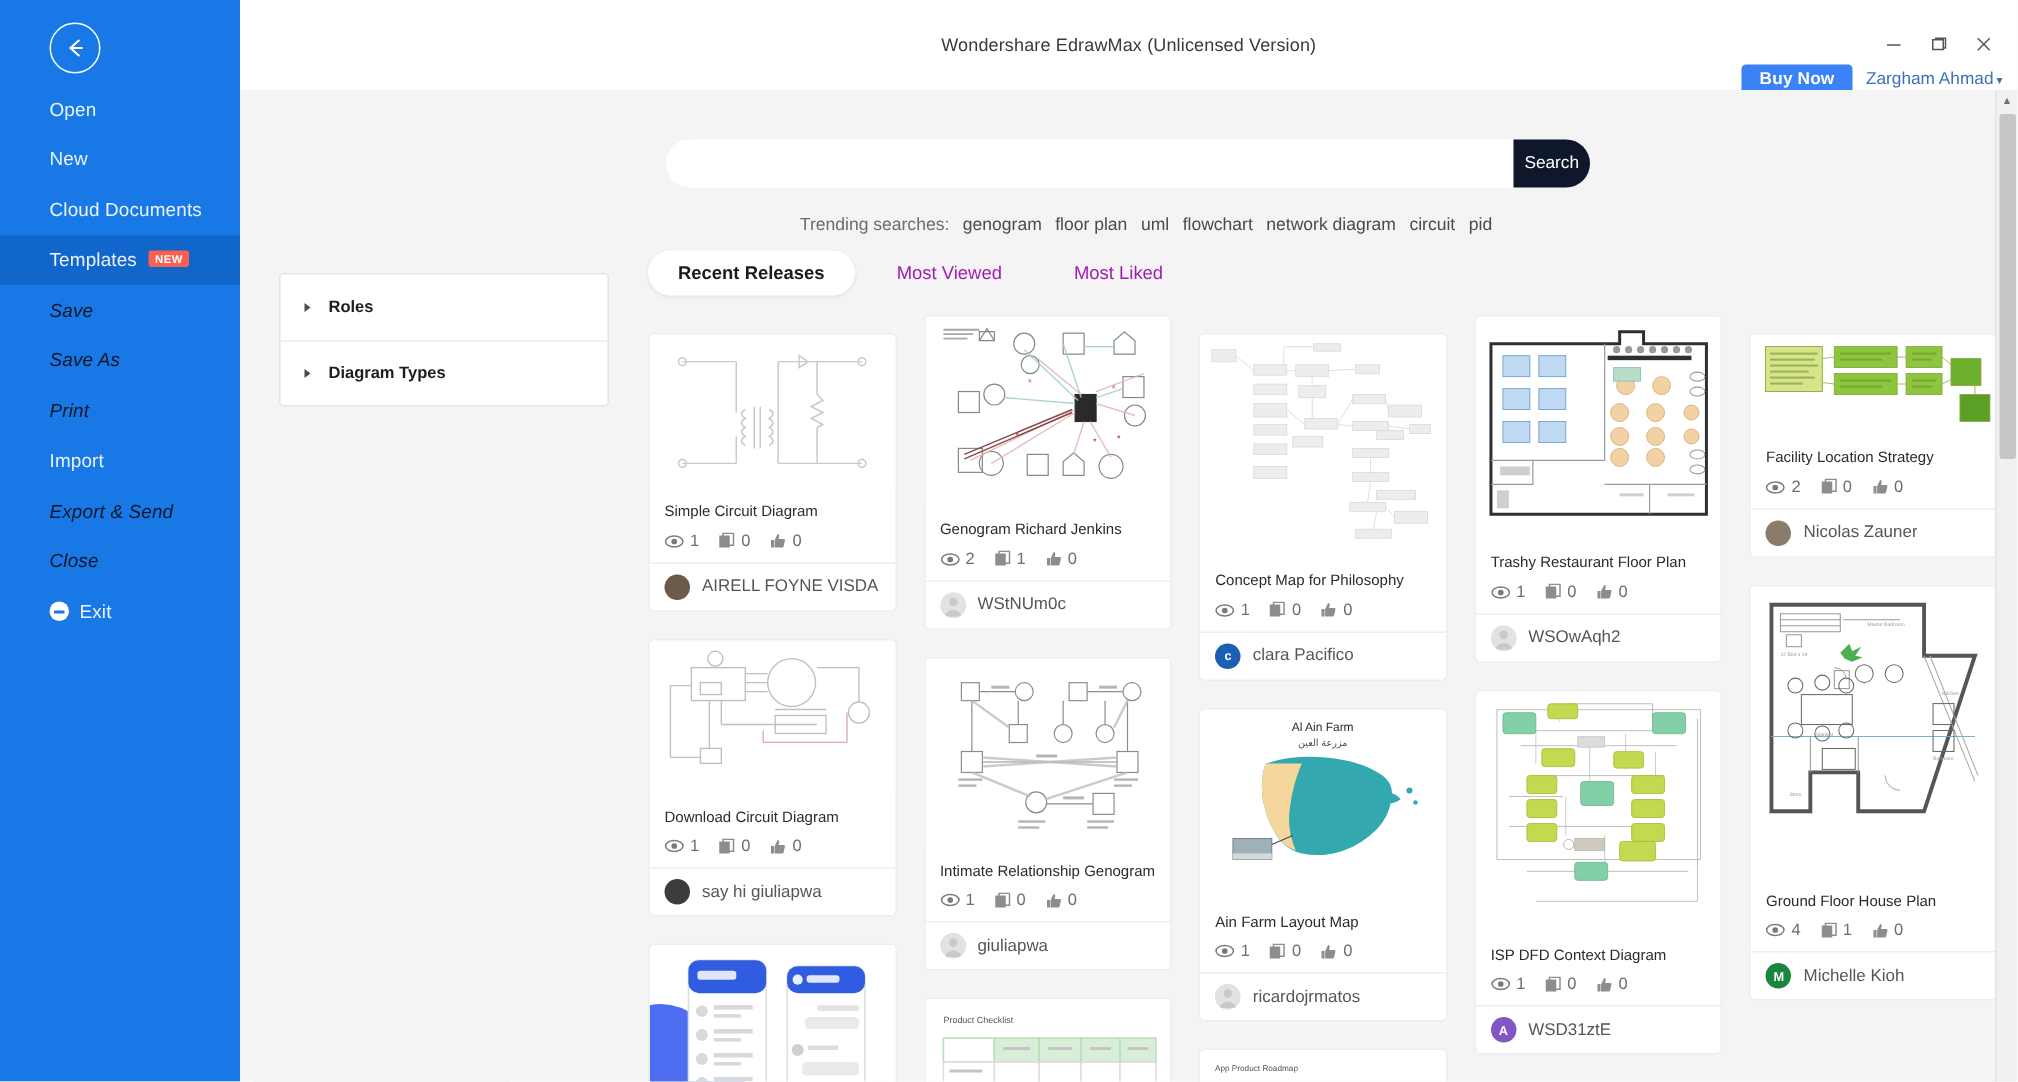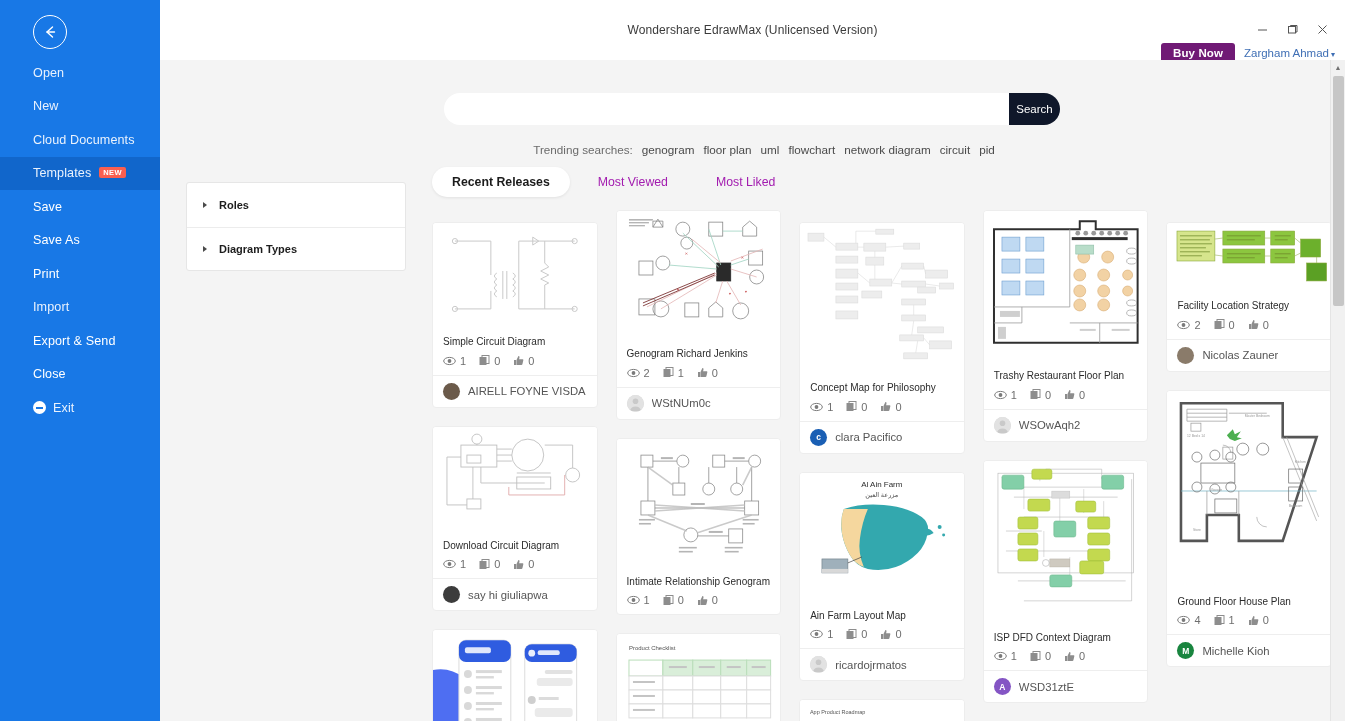--- a/index.html
+++ b/index.html
@@ -31,21 +31,21 @@
   .side-item {
     height: 33.5px;
     display: flex; align-items: center;
     padding-left: 33px;
     font-size: 12.6px;
     color: #eaf2fd;
     cursor: pointer;
     position: relative;
     letter-spacing: .1px;
   }
-  .side-item.dim { color: #ffffff; }
+  .side-item.dim { color: #0f172a; font-style: italic; }
   .side-item.active {
     background: #1166cb;
   }
   .badge-new {
     display: inline-block;
     margin-left: 8px;
     background: #fa5f50;
     color: #fff;
     font-size: 7.5px;
     font-weight: bold;
@@ -89,21 +89,21 @@
   .win-btn {
     width: 30px; height: 22px;
     display: flex; align-items: center; justify-content: center;
     color: #555; font-size: 11px; cursor: pointer;
   }
   .acct-row {
     position: absolute; right: 10px; top: 27px;
     display: flex; align-items: center; gap: 9px;
   }
   .buy-now {
-    background: #701a75;
+    background: #3b82f6;
     color: #ffffff;
     font-size: 11.5px;
     font-weight: bold;
     padding: 4px 12px 4px 12px;
     border-radius: 3px;
     cursor: pointer;
     letter-spacing: .1px;
   }
   .acct-name {
     font-size: 11.5px;
@@ -743,20 +743,30 @@
                   </svg>
                 <span>0</span>
               </span>
               <span class="stat">
                 <svg width="11" height="11" viewBox="0 0 11 11">
                     <path d="M1 5h2v5H1z M3.4 5.2 L5.4 1 q1.3 0 1.1 1.4 L6.1 4.3 H9.6 q1 0 .7 1.1 L9.4 9.2 q-.2.8-1 .8 H3.4 z" fill="#8d8d8d"></path>
                   </svg>
                 <span>0</span>
               </span>
             </div>
+          </div>
+          <div class="card-foot">
+            <div class="avatar">
+              <svg width="17" height="17" viewBox="0 0 17 17">
+                  <circle cx="8.5" cy="8.5" r="8.5" fill="#e2e2e2"></circle>
+                  <circle cx="8.5" cy="6.3" r="2.8" fill="#c9c9c9"></circle>
+                  <path d="M2.8 16 q1.4-4.4 5.7-4.4 q4.3 0 5.7 4.4 z" fill="#c9c9c9"></path>
+                </svg>
+            </div>
+            <div class="author">giuliapwa</div>
           </div>
         </div>
 
         <div class="card">
           <div class="thumb">
             <svg class="art" viewBox="0 0 164 104">
               <text x="12" y="16" font-size="6" fill="#555" font-family="sans-serif">Product Checklist</text>
               <g>
                 <rect x="12" y="26" width="34" height="16" fill="#ffffff" stroke="#b9ddb9"></rect>
                 <rect x="46" y="26" width="30" height="16" fill="#d9eed9" stroke="#b9ddb9"></rect>

